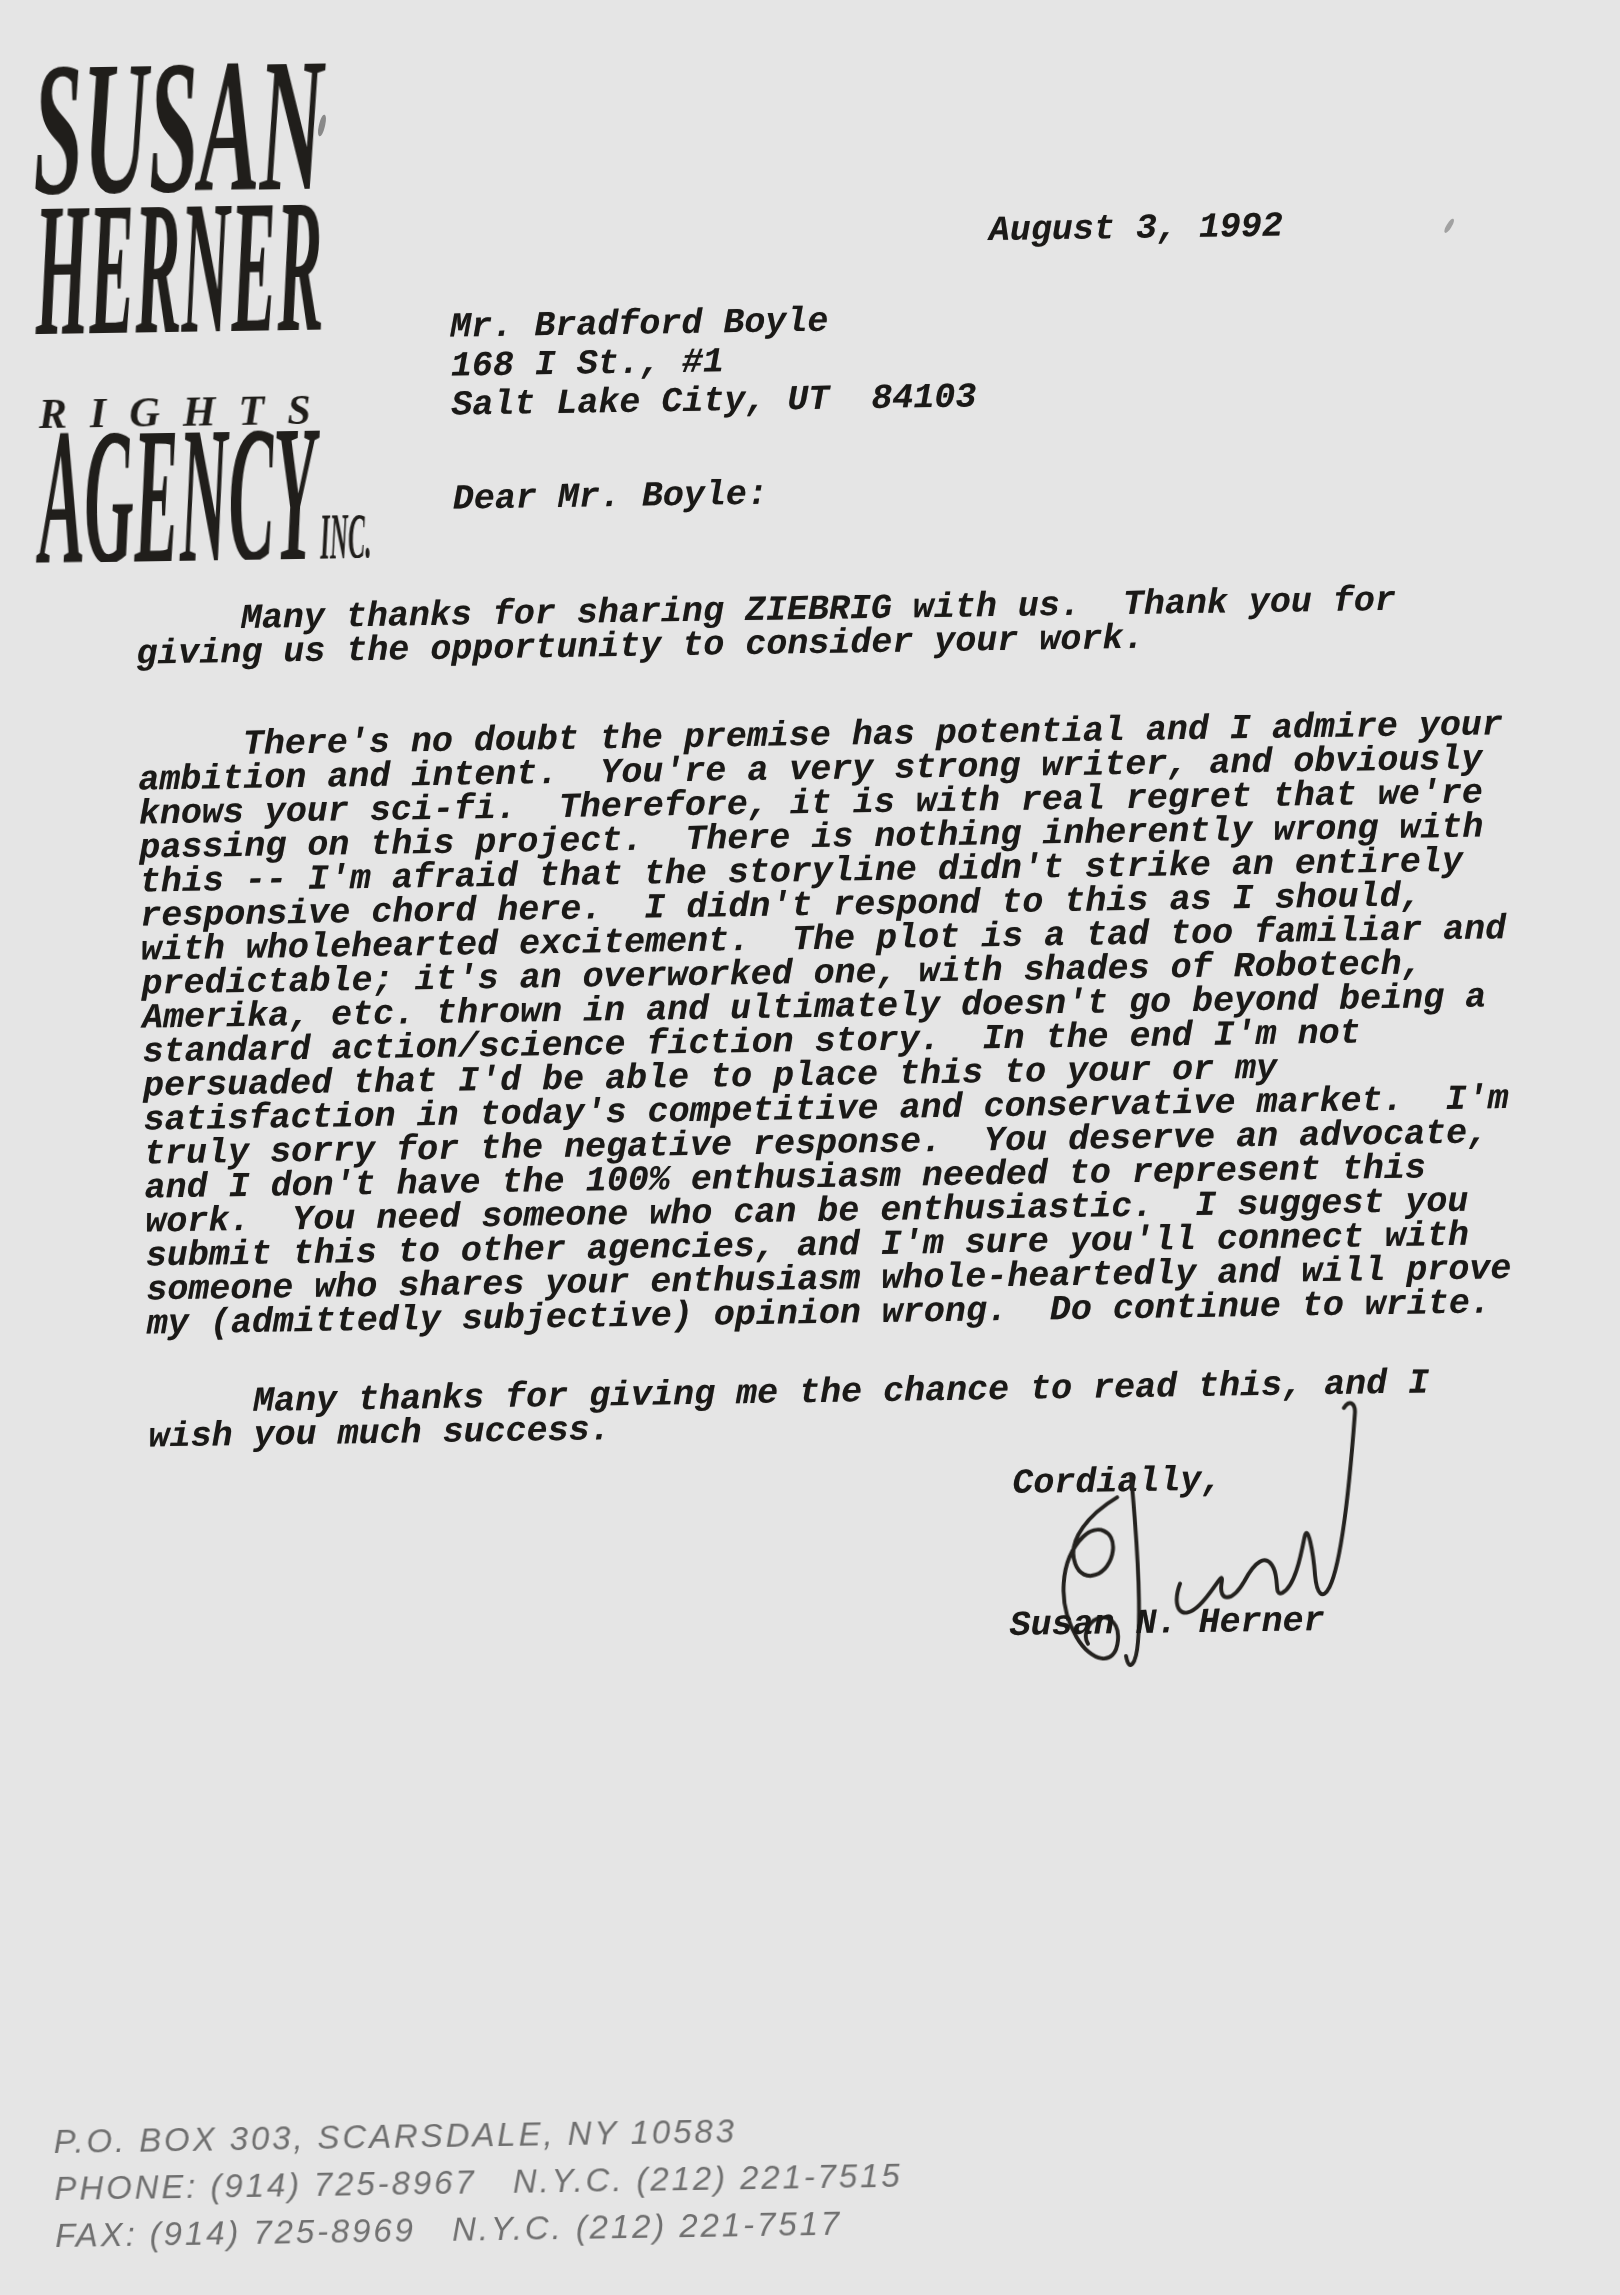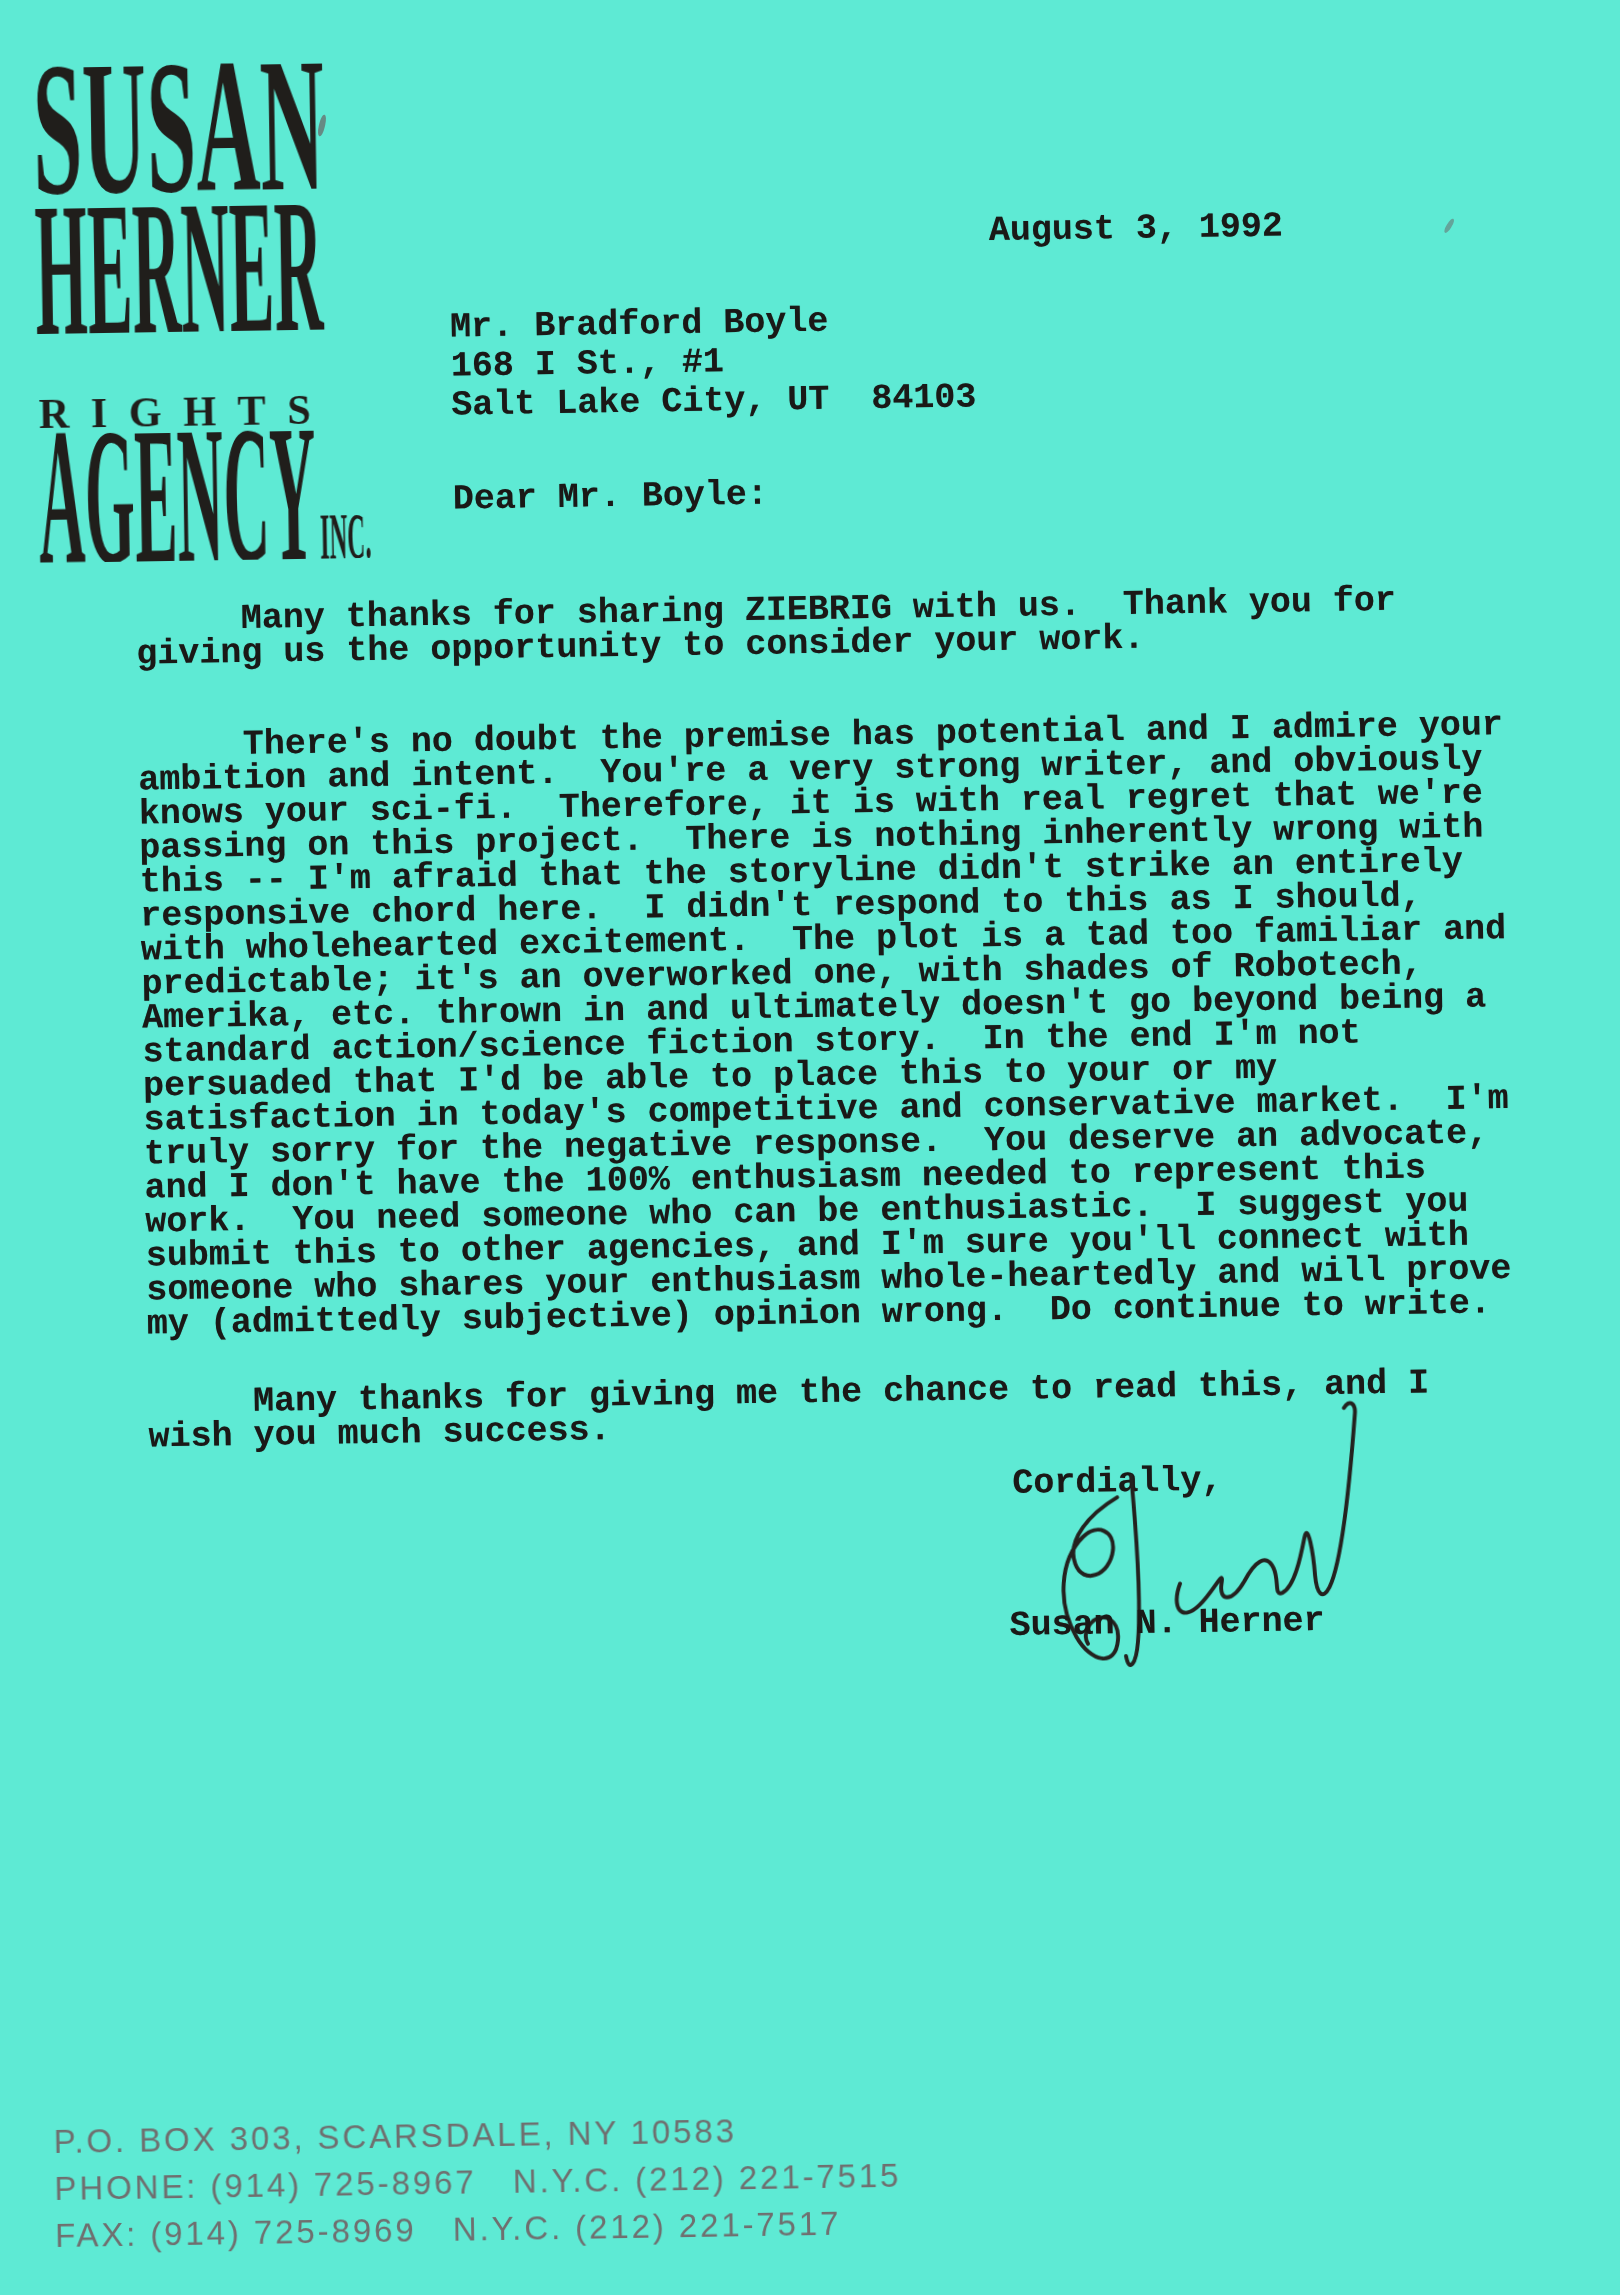--- a/index.html
+++ b/index.html
@@ -1,21 +1,22 @@
 <!DOCTYPE html>
 <html style="font-size:11.5px"><head>
 <meta charset="utf-8">
 <title>Document</title>
 <style>
   html,body { margin:0; padding:0; background:#ffffff; }
   .page {
     position:relative;
     width:1621px; height:2295px;
-    background:#5eead4;
+    background:#e5e5e5;
     overflow:hidden;
+    font-style:italic;
   }
   .tilt {
     position:absolute; inset:0;
     transform:rotate(-0.9deg);
     transform-origin:810px 1074px;
   }
   
   .tw {
     position:absolute;
     font-family:"Liberation Mono","DejaVu Sans Mono",monospace;

